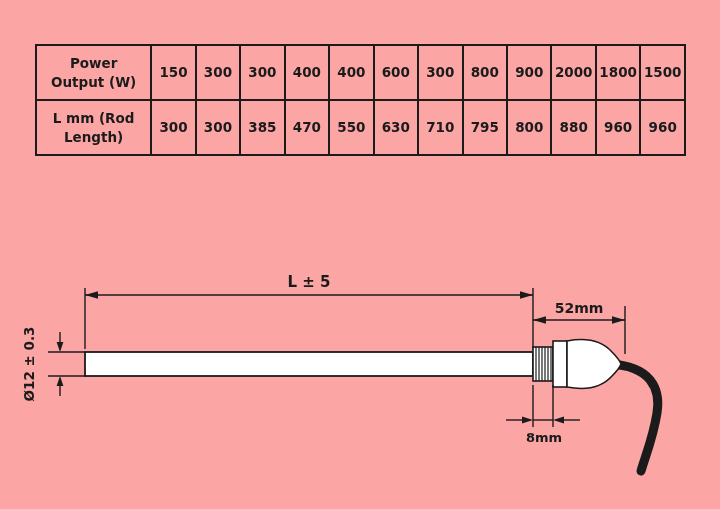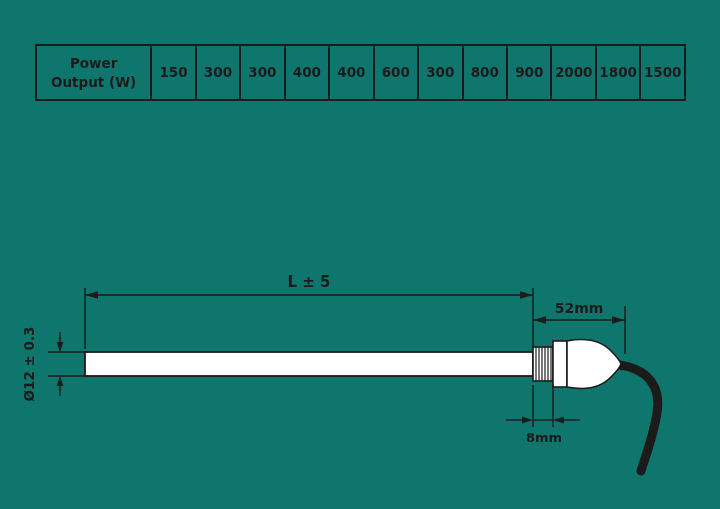--- a/index.html
+++ b/index.html
@@ -3,21 +3,21 @@
 <meta charset="utf-8">
 <style>
   * { margin: 0; padding: 0; box-sizing: border-box; }
   html, body {
     width: 720px; height: 509px;
     background: #ffffff;
     font-family: "DejaVu Sans", "Liberation Sans", sans-serif;
     color: #1b1b1b;
     overflow: hidden;
   }
-  .page { position: relative; width: 720px; height: 509px; background: #0f766e; }
+  .page { position: relative; width: 720px; height: 509px; background: #fca5a5; }
 
   
   table.spec-table {
     position: absolute;
     left: 35px; top: 44px;
     width: 651px;
     border-collapse: collapse;
     table-layout: fixed;
   }
   table.spec-table td {
@@ -55,20 +55,35 @@
         <td class="val-cell">300</td>
         <td class="val-cell">400</td>
         <td class="val-cell">400</td>
         <td class="val-cell">600</td>
         <td class="val-cell">300</td>
         <td class="val-cell">800</td>
         <td class="val-cell">900</td>
         <td class="val-cell">2000</td>
         <td class="val-cell">1800</td>
         <td class="val-cell">1500</td>
+      </tr>
+      <tr>
+        <td class="label-cell">L mm (Rod Length)</td>
+        <td class="val-cell">300</td>
+        <td class="val-cell">300</td>
+        <td class="val-cell">385</td>
+        <td class="val-cell">470</td>
+        <td class="val-cell">550</td>
+        <td class="val-cell">630</td>
+        <td class="val-cell">710</td>
+        <td class="val-cell">795</td>
+        <td class="val-cell">800</td>
+        <td class="val-cell">880</td>
+        <td class="val-cell">960</td>
+        <td class="val-cell">960</td>
       </tr>
     </tbody>
   </table>
 
   <svg class="drawing" width="720" height="279" viewBox="0 0 720 279" xmlns="http://www.w3.org/2000/svg">
 
     <g stroke="#1b1b1b" stroke-width="1.4" fill="none">
       <line x1="85" y1="58" x2="85" y2="119"></line>
       <line x1="533" y1="58" x2="533" y2="119"></line>
       <line x1="85" y1="65" x2="533" y2="65"></line>

